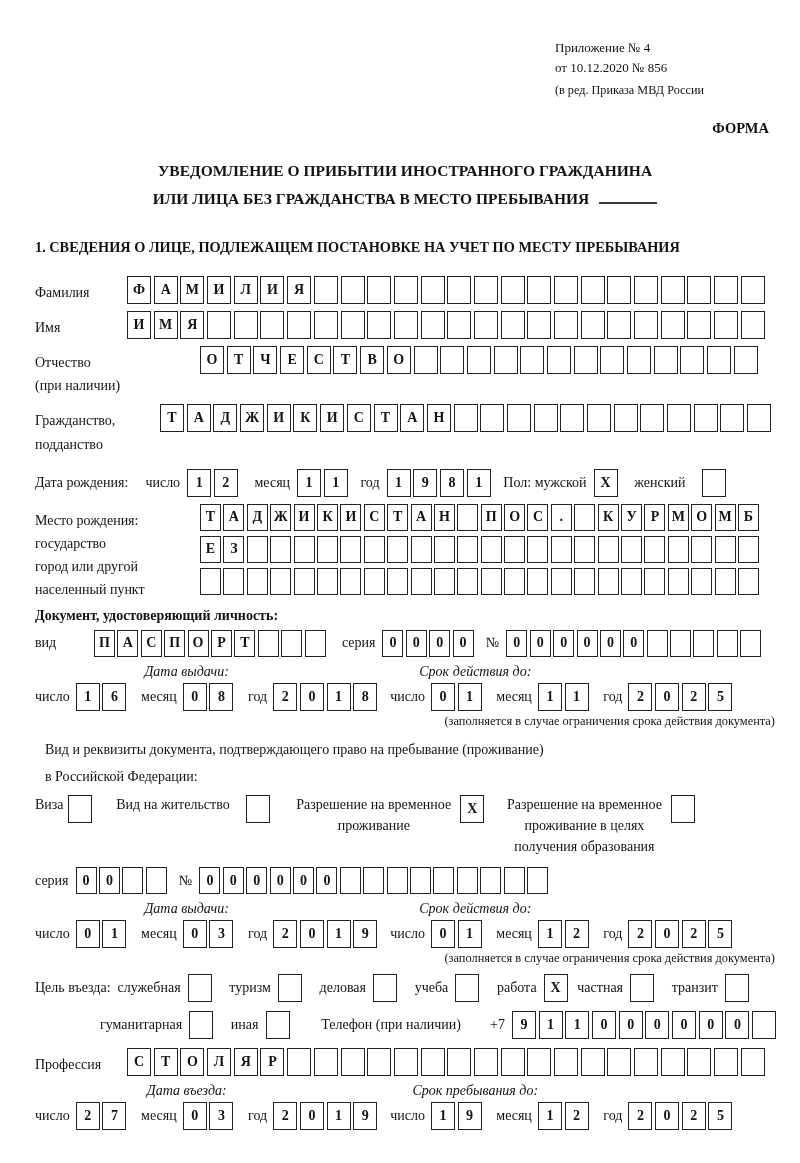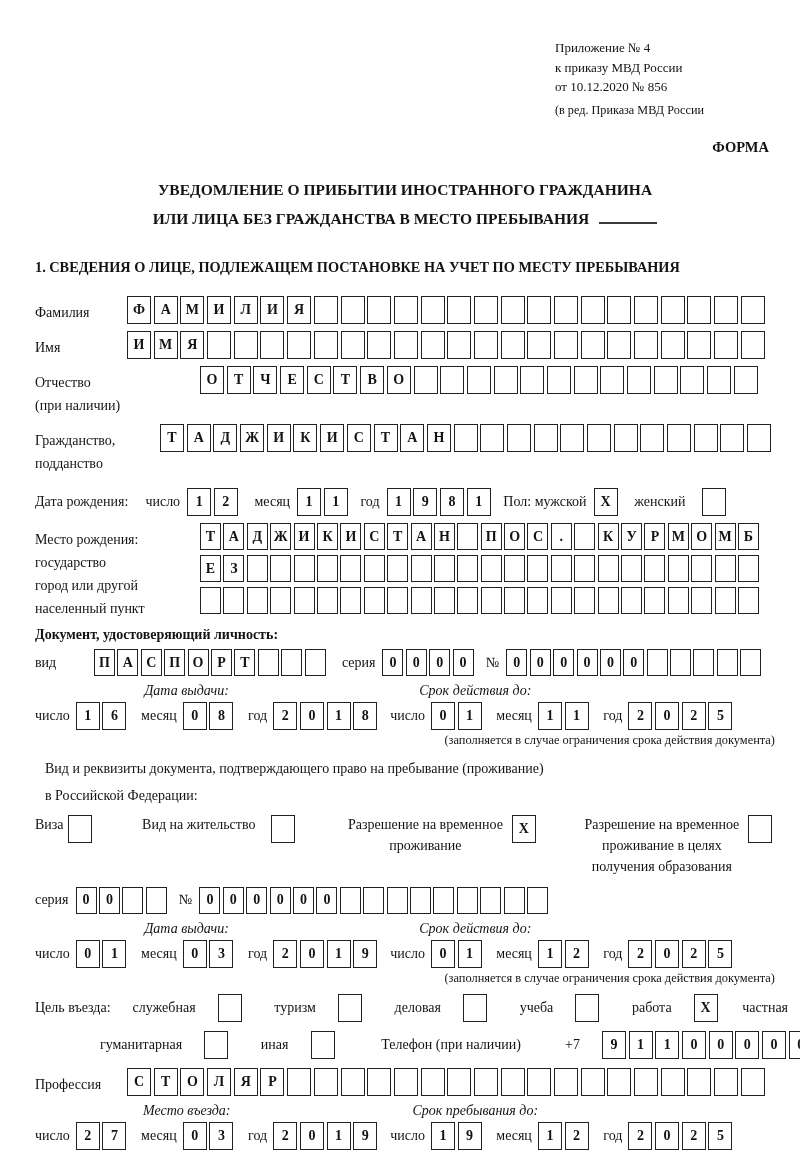--- a/index.html
+++ b/index.html
@@ -39,40 +39,39 @@
   .date-heads{display:flex;margin-top:0;font-style:italic;}
   .dh-left{width:41%;text-align:center;}
   .dh-right{width:37%;text-align:center;}
   .date-row{display:flex;align-items:center;margin-top:3px;}
   .dgroup{display:flex;align-items:center;}
   .dgroup .t{margin-right:6px;}
   .dgroup .cells{margin-right:12px;}
   .dg-left{width:48%;}
   .small-note{font-size:12.4px;text-align:right;margin-top:3px;margin-bottom:8px;}
   
-  .opts{display:flex;align-items:flex-start;margin:4px 0 10px 0;justify-content:space-between;}
+  .opts{display:flex;align-items:flex-start;margin:4px 0 10px 0;}
   .opt{display:flex;align-items:flex-start;}
   .opt .olabel{line-height:1.5;}
   .opt .olabel.c{text-align:center;}
   .opt .box{margin-left:9px;margin-top:1px;}
   
-  .purposes{display:flex;align-items:center;margin-bottom:9px;gap:15px;}
+  .purposes{display:flex;align-items:center;margin-bottom:9px;}
   .purposes .t{flex:none;margin-right:7px;}
   .purposes .box{margin-right:15px;}
   .indent65{margin-left:65px;}
   .spacer6{height:6px;}
 </style>
 </head>
 <body>
 
 <div class="page">
 
   <div class="doc-header">
     <div>Приложение № 4</div>
-    <div>к приказу МВД России</div>
     <div>от 10.12.2020 № 856</div>
     <div class="amendment">
       <div>(в ред. Приказа МВД России</div>
     </div>
   </div>
   <div class="forma">ФОРМА</div>
 
   <div class="title">
     <div>УВЕДОМЛЕНИЕ О ПРИБЫТИИ ИНОСТРАННОГО ГРАЖДАНИНА</div>
     <div><span>ИЛИ ЛИЦА БЕЗ ГРАЖДАНСТВА В МЕСТО ПРЕБЫВАНИЯ</span><span class="title-underline"></span></div>
@@ -601,21 +600,21 @@
         <span class="cell"></span>
         <span class="cell"></span>
         <span class="cell"></span>
         <span class="cell"></span>
         <span class="cell"></span>
         <span class="cell"></span>
       </div>
   </div>
 
   <div class="date-heads">
-    <div class="dh-left">Место въезда:</div>
+    <div class="dh-left">Дата въезда:</div>
     <div class="dh-right">Срок пребывания до:</div>
   </div>
   <div class="date-row" style="margin-bottom:9px;">
     <div class="dgroup dg-left">
       <span class="t">число</span>
       <span class="cells">
           <span class="cell">2</span>
           <span class="cell">7</span>
         </span>
       <span class="t">месяц</span>

